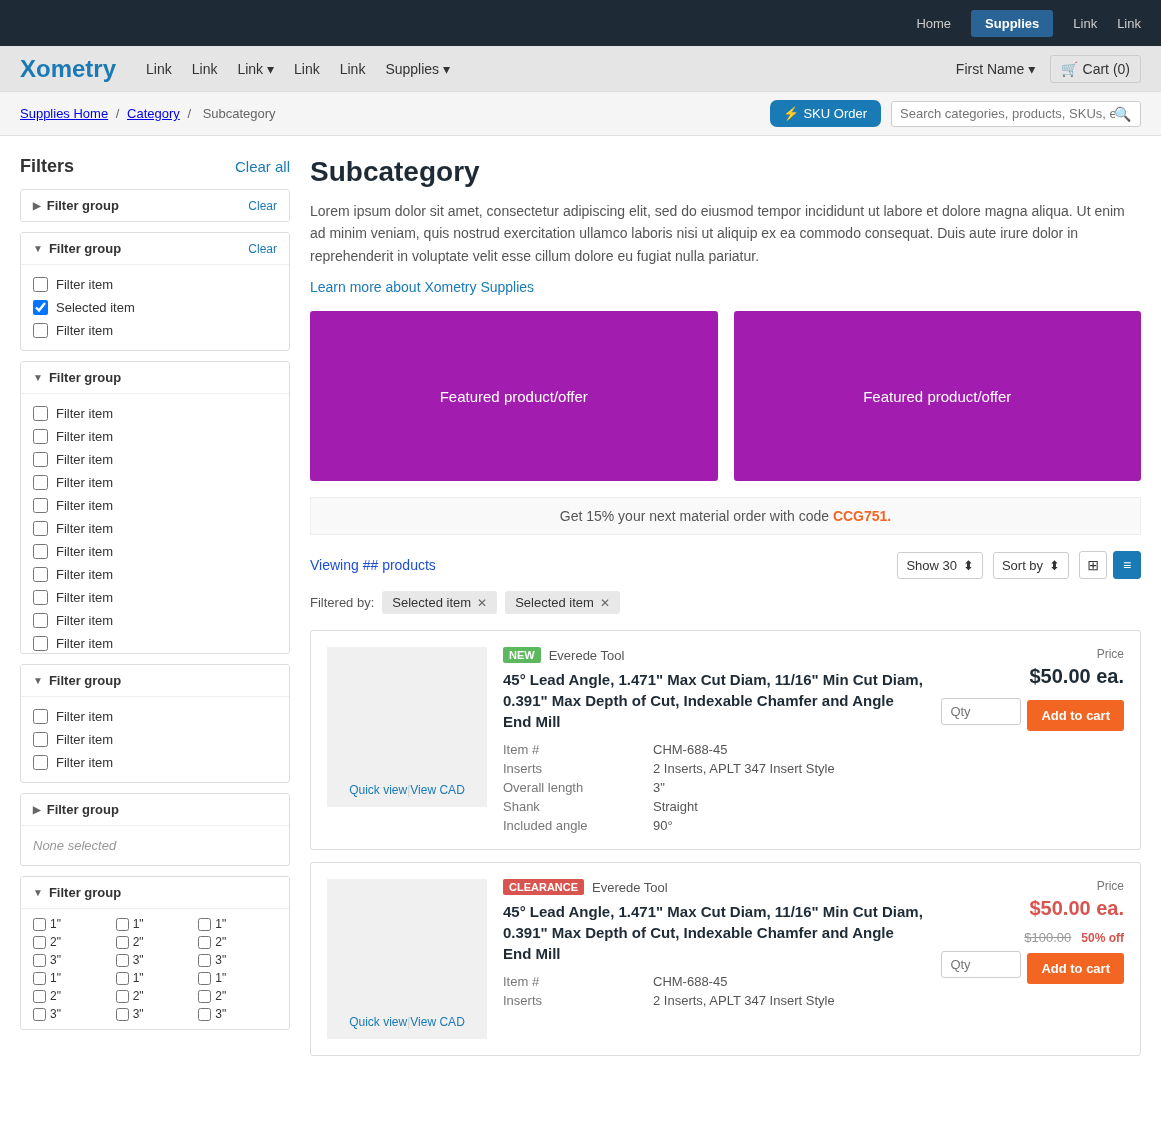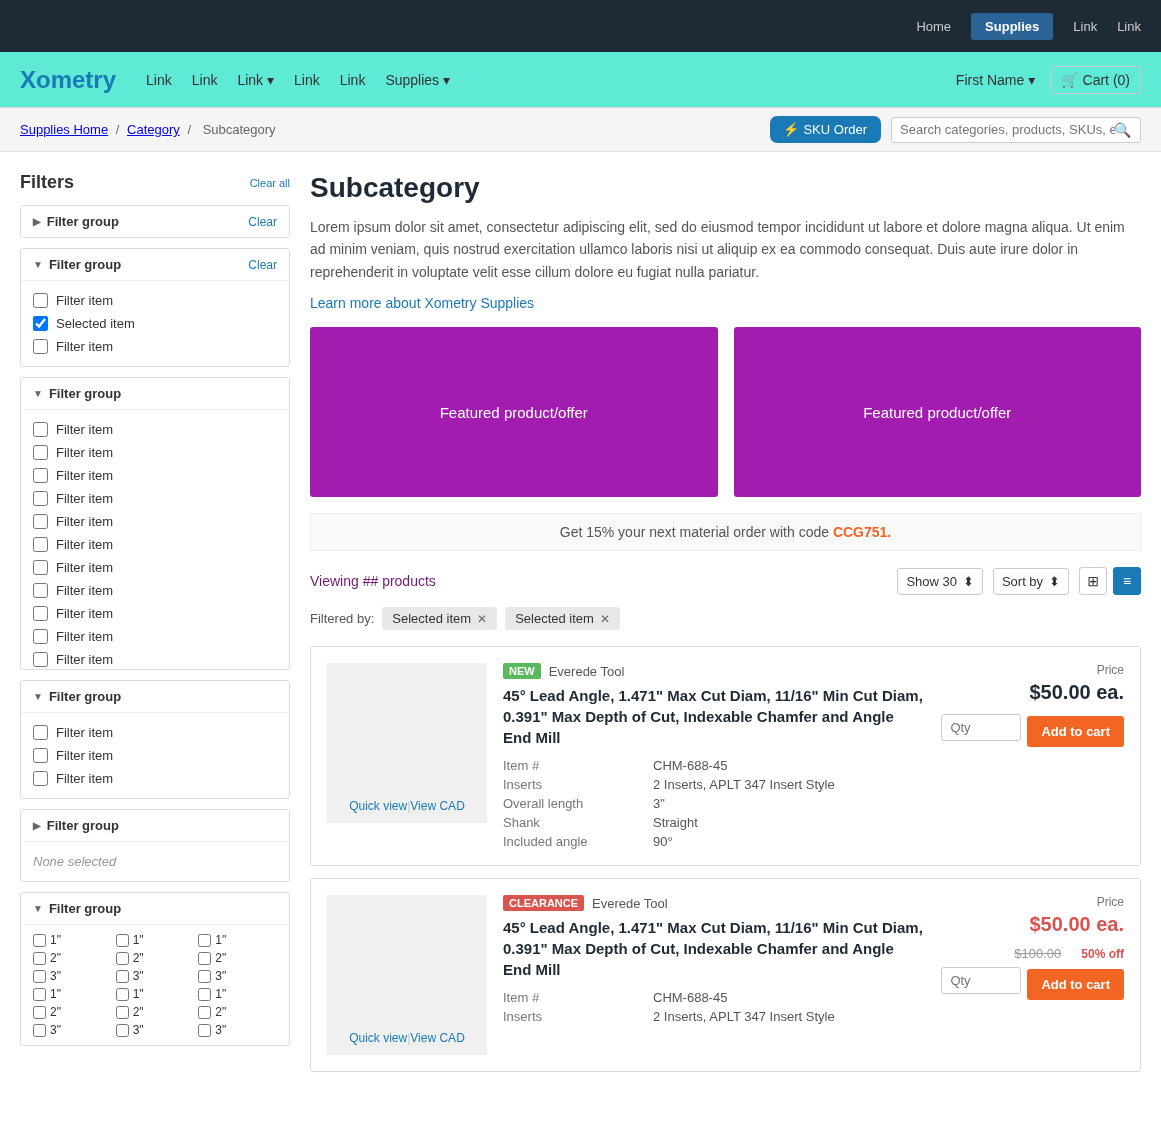--- a/index.html
+++ b/index.html
@@ -5,44 +5,44 @@
     * { box-sizing: border-box; margin: 0; padding: 0; }
     body { font-family: Arial, sans-serif; font-size: 14px; color: #333; background: #fff; }
 
     
     .top-nav {
       background: #1e2a35;
       display: flex;
       justify-content: flex-end;
       align-items: center;
       padding: 0 20px;
-      height: 52px;
+      height: 46px;
     }
     .top-nav a {
       color: #ccc;
       text-decoration: none;
       margin-left: 20px;
       font-size: 13px;
     }
     .top-nav a.active {
       color: #fff;
       font-weight: bold;
       background: #2a6496;
       padding: 6px 14px;
       border-radius: 3px;
     }
 
     
     .main-nav {
-      background: #5eead4;
+      background: #e5e5e5;
       border-bottom: 1px solid #ddd;
       display: flex;
       align-items: center;
       padding: 0 20px;
-      height: 56px;
+      height: 46px;
     }
     .logo {
       font-size: 24px;
       font-weight: bold;
       color: #1a7ab5;
       margin-right: 30px;
       text-decoration: none;
     }
     .logo span { color: #f26522; }
     .main-nav-links {
@@ -141,21 +141,21 @@
       justify-content: space-between;
       align-items: center;
       margin-bottom: 12px;
     }
     .sidebar-title {
       font-size: 18px;
       font-weight: bold;
     }
     .clear-all-link {
       color: #1a7ab5;
-      font-size: 11px;
+      font-size: 15px;
       cursor: pointer;
       text-decoration: none;
       text-align: right;
     }
 
     
     .filter-group {
       border: 1px solid #ddd;
       border-radius: 3px;
       margin-bottom: 10px;
@@ -300,21 +300,21 @@
 
     
     .products-toolbar {
       display: flex;
       align-items: center;
       justify-content: space-between;
       margin-bottom: 12px;
     }
     .viewing-text {
       font-size: 14px;
-      color: #701a75;
+      color: #1d4ed8;
     }
     .toolbar-right {
       display: flex;
       align-items: center;
       gap: 10px;
     }
     .show-select, .sort-select {
       border: 1px solid #ccc;
       border-radius: 3px;
       padding: 5px 8px;
@@ -503,21 +503,21 @@
       border-radius: 3px;
       font-size: 13px;
       cursor: pointer;
       font-weight: bold;
       white-space: nowrap;
     }
     .price-row {
       display: flex;
       align-items: center;
       justify-content: flex-end;
-      gap: 16px;
+      gap: 6px;
       margin-bottom: 6px;
     }
     .qty-cart-row {
       display: flex;
       align-items: center;
       gap: 6px;
       justify-content: flex-end;
     }
   </style>
 </head>

